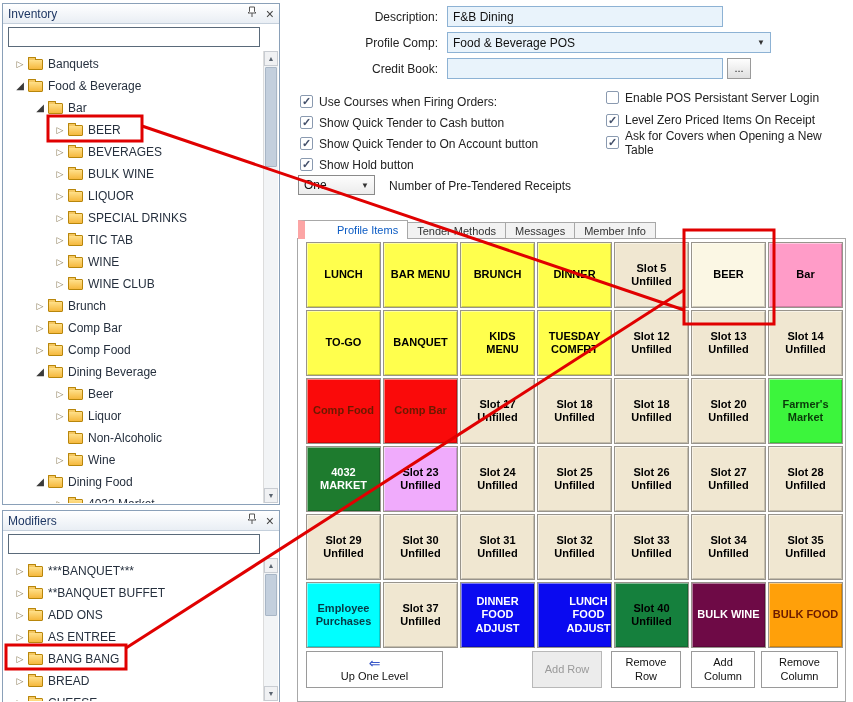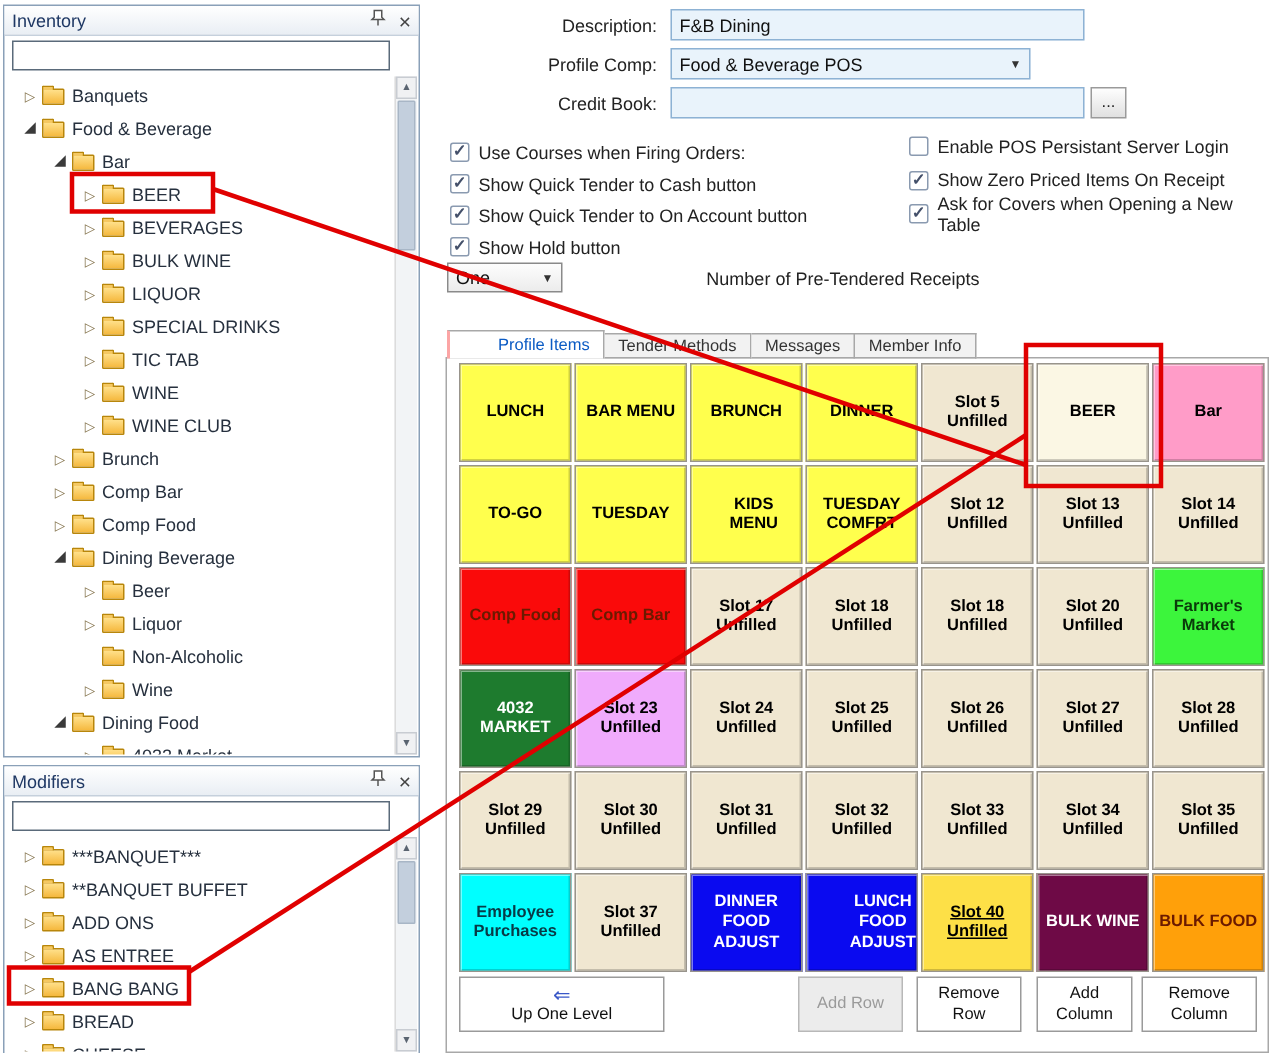--- a/index.html
+++ b/index.html
@@ -40,21 +40,21 @@
   .browse-btn{position:absolute;width:24px;height:21px;background:linear-gradient(#fefefe,#e0e0e0);border:1px solid #9a9a9a;font-size:11px;text-align:center;line-height:18px;color:#222;}
   .check-col{position:absolute;display:flex;flex-direction:column;}
   .check-row{display:flex;align-items:center;height:21px;gap:6px;}
   .checkbox{width:13px;height:13px;border:1px solid #8a9ab0;border-radius:2px;background:#fff;flex:0 0 13px;display:flex;align-items:center;justify-content:center;font-size:11px;font-weight:bold;color:#44506a;line-height:1;}
   .check-label{font-size:12px;color:#222;}
   .gray-select{position:absolute;height:20px;background:linear-gradient(#fdfdfd,#ececec);border:1px solid #8a8a8a;font-size:12px;color:#111;padding:0 5px;}
 
   
   .tab-strip{position:absolute;left:298px;top:221px;display:flex;height:18px;z-index:3;align-items:flex-end;}
   .tab{height:17px;padding:0 9px;font-size:11px;color:#333;background:#f2f2f2;border:1px solid #a8a8a8;border-left:none;display:flex;align-items:center;}
-  .tab:first-child{border-left:2px solid #fca5a5;padding-left:32px;}
+  .tab:first-child{border-left:7px solid #fca5a5;padding-left:32px;}
   .tab.selected{height:19px;background:#fff;color:#0b5bc4;border-bottom:none;position:relative;z-index:4;}
   .content-panel{position:absolute;left:297px;top:238px;width:549px;height:464px;background:#fff;border:1px solid #a8a8a8;}
   .profile-grid{position:absolute;left:306px;top:242px;display:grid;grid-template-columns:repeat(7,75px);grid-auto-rows:66px;gap:2px;z-index:2;}
   .grid-cell{border:1px solid #98948c;display:flex;align-items:center;justify-content:center;text-align:center;font-weight:bold;font-size:11px;line-height:1.2;padding:2px;box-shadow:inset 1px 1px 0 rgba(255,255,255,.45), inset -1px -1px 0 rgba(0,0,0,.18);}
   .footer-btn{position:absolute;top:651px;height:37px;background:#fff;border:1px solid #9a9a9a;font-size:11px;color:#111;display:flex;flex-direction:column;align-items:center;justify-content:center;text-align:center;line-height:1.2;padding:1px 3px;z-index:2;}
   .footer-btn span{width:100%;}
   .footer-btn.disabled{background:#ececec;color:#9a9a9a;border-color:#b8b8b8;}
   .up-arrow-icon{color:#3a58c8;font-size:14px;line-height:1;}
 
   
@@ -248,21 +248,21 @@
       <div class="scroll-btn up">▲</div>
       <div class="scroll-thumb" style="top:16px;height:42px;"></div>
       <div class="scroll-btn down">▼</div>
     </div>
   </div>
 
   <div class="form-label" style="left:330px;top:10px;width:108px;">Description:</div>
   <input class="blue-input" style="left: 447px; top: 6px; width: 276px;" value="F&amp;B Dining">
 
   <div class="form-label" style="left:330px;top:36px;width:108px;">Profile Comp:</div>
-  <div class="blue-input dropdown" style="left:447px;top:32px;width:240px;">
+  <div class="blue-input dropdown" style="left:447px;top:32px;width:324px;">
     <span>Food &amp; Beverage POS</span>
     <span class="dd-arrow">▼</span>
   </div>
 
   <div class="form-label" style="left:330px;top:62px;width:108px;">Credit Book:</div>
   <input class="blue-input" style="left: 447px; top: 58px; width: 276px;" value="">
   <div class="browse-btn" style="left:727px;top:58px;">...</div>
 
   <div class="check-col" id="checks-left" style="left:300px;top:91px;">
       <div class="check-row">
@@ -282,51 +282,51 @@
         <span class="check-label">Show Hold button</span>
       </div>
     </div>
   <div class="check-col" id="checks-right" style="left:606px;top:87px;height:66px;justify-content:space-between;">
       <div class="check-row">
         <span class="checkbox"></span>
         <span class="check-label">Enable POS Persistant Server Login</span>
       </div>
       <div class="check-row">
         <span class="checkbox checked">✓</span>
-        <span class="check-label">Show Zero Priced Items On Receipt</span>
+        <span class="check-label">Level Zero Priced Items On Receipt</span>
       </div>
       <div class="check-row">
         <span class="checkbox checked">✓</span>
         <span class="check-label">Ask for Covers when Opening a New Table</span>
       </div>
     </div>
 
   <div class="gray-select dropdown" style="left:298px;top:175px;width:77px;">
     <span>One</span>
     <span class="dd-arrow">▼</span>
   </div>
-  <div class="form-label" style="left:389px;top:179px;width:250px;text-align:right;margin-left:14px;">Number of Pre-Tendered Receipts</div>
+  <div class="form-label" style="left:389px;top:179px;width:250px;text-align:left;">Number of Pre-Tendered Receipts</div>
 
   <div class="tab-strip" id="tab-strip">
       <div class="tab selected">Profile Items</div>
       <div class="tab">Tender Methods</div>
       <div class="tab">Messages</div>
       <div class="tab">Member Info</div>
     </div>
   <div class="content-panel"></div>
   <div class="profile-grid" id="profile-grid">
       <div class="grid-cell" style="background: rgb(255, 255, 77); color: rgb(0, 0, 0);">LUNCH</div>
       <div class="grid-cell" style="background: rgb(255, 255, 77); color: rgb(0, 0, 0);">BAR MENU</div>
       <div class="grid-cell" style="background: rgb(255, 255, 77); color: rgb(0, 0, 0);">BRUNCH</div>
       <div class="grid-cell" style="background: rgb(255, 255, 77); color: rgb(0, 0, 0);">DINNER</div>
       <div class="grid-cell" style="background: rgb(240, 231, 209); color: rgb(0, 0, 0);">Slot 5 Unfilled</div>
       <div class="grid-cell" style="background: rgb(251, 247, 228); color: rgb(0, 0, 0);">BEER</div>
       <div class="grid-cell" style="background: rgb(255, 156, 200); color: rgb(0, 0, 0);">Bar</div>
       <div class="grid-cell" style="background: rgb(255, 255, 77); color: rgb(0, 0, 0);">TO-GO</div>
-      <div class="grid-cell" style="background: rgb(255, 255, 77); color: rgb(0, 0, 0);">TUESDAY</div>
+      <div class="grid-cell" style="background: rgb(255, 255, 77); color: rgb(0, 0, 0);">BANQUET</div>
       <div class="grid-cell" style="background: rgb(255, 255, 77); color: rgb(0, 0, 0); padding-left: 12px;">KIDS MENU</div>
       <div class="grid-cell" style="background: rgb(255, 255, 77); color: rgb(0, 0, 0);">TUESDAY COMFRT</div>
       <div class="grid-cell" style="background: rgb(240, 231, 209); color: rgb(0, 0, 0);">Slot 12 Unfilled</div>
       <div class="grid-cell" style="background: rgb(240, 231, 209); color: rgb(0, 0, 0);">Slot 13 Unfilled</div>
       <div class="grid-cell" style="background: rgb(240, 231, 209); color: rgb(0, 0, 0);">Slot 14 Unfilled</div>
       <div class="grid-cell" style="background: rgb(250, 10, 10); color: rgb(107, 26, 0);">Comp Food</div>
       <div class="grid-cell" style="background: rgb(250, 10, 10); color: rgb(107, 26, 0);">Comp Bar</div>
       <div class="grid-cell" style="background: rgb(240, 231, 209); color: rgb(0, 0, 0);">Slot 17 Unfilled</div>
       <div class="grid-cell" style="background: rgb(240, 231, 209); color: rgb(0, 0, 0);">Slot 18 Unfilled</div>
       <div class="grid-cell" style="background: rgb(240, 231, 209); color: rgb(0, 0, 0);">Slot 18 Unfilled</div>
@@ -343,21 +343,21 @@
       <div class="grid-cell" style="background: rgb(240, 231, 209); color: rgb(0, 0, 0);">Slot 30 Unfilled</div>
       <div class="grid-cell" style="background: rgb(240, 231, 209); color: rgb(0, 0, 0);">Slot 31 Unfilled</div>
       <div class="grid-cell" style="background: rgb(240, 231, 209); color: rgb(0, 0, 0);">Slot 32 Unfilled</div>
       <div class="grid-cell" style="background: rgb(240, 231, 209); color: rgb(0, 0, 0);">Slot 33 Unfilled</div>
       <div class="grid-cell" style="background: rgb(240, 231, 209); color: rgb(0, 0, 0);">Slot 34 Unfilled</div>
       <div class="grid-cell" style="background: rgb(240, 231, 209); color: rgb(0, 0, 0);">Slot 35 Unfilled</div>
       <div class="grid-cell" style="background: rgb(0, 255, 255); color: rgb(8, 58, 70);">Employee Purchases</div>
       <div class="grid-cell" style="background: rgb(240, 231, 209); color: rgb(0, 0, 0);">Slot 37 Unfilled</div>
       <div class="grid-cell" style="background: rgb(10, 10, 240); color: rgb(255, 255, 255);">DINNER FOOD ADJUST</div>
       <div class="grid-cell" style="background: rgb(10, 10, 240); color: rgb(255, 255, 255); padding-left: 30px;">LUNCH FOOD ADJUST</div>
-      <div class="grid-cell" style="background: #fde047; color: rgb(0, 0, 0); text-decoration: underline;">Slot 40 Unfilled</div>
+      <div class="grid-cell" style="background: #15803d; color: rgb(0, 0, 0);">Slot 40 Unfilled</div>
       <div class="grid-cell" style="background: rgb(110, 10, 70); color: rgb(255, 255, 255);">BULK WINE</div>
       <div class="grid-cell" style="background: rgb(255, 160, 10); color: rgb(107, 26, 0);">BULK FOOD</div>
     </div>
 
   <div class="footer-btn" style="left:306px;width:137px;">
     <span class="up-arrow-icon">⇐</span>
     <span>Up One Level</span>
   </div>
   <div class="footer-btn" style="left:611px;width:70px;">
     <span>Remove Row</span>

